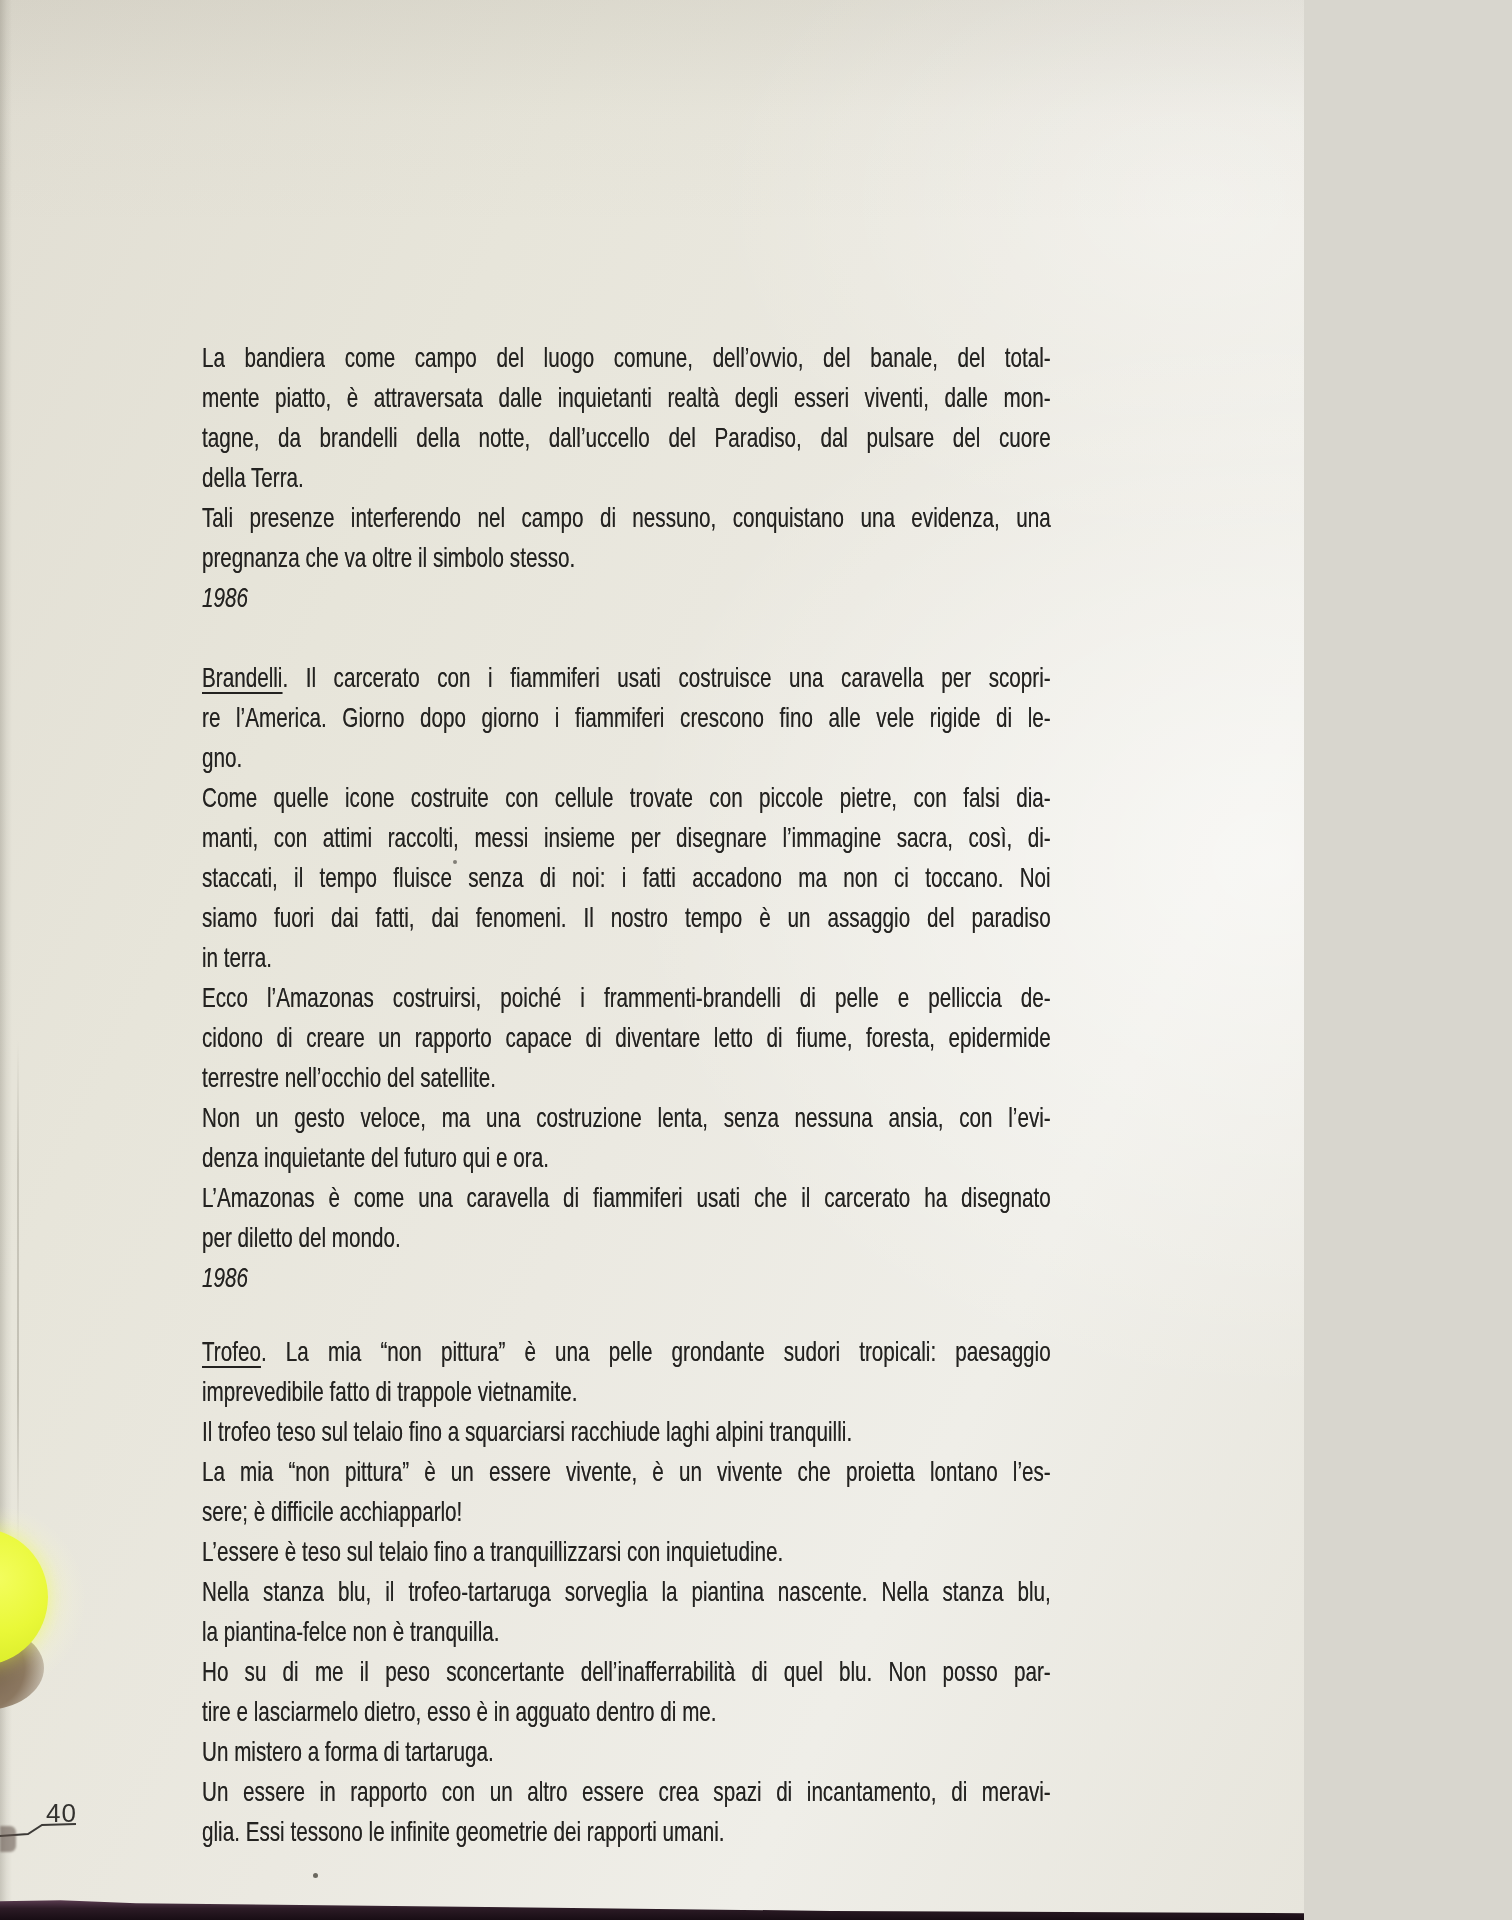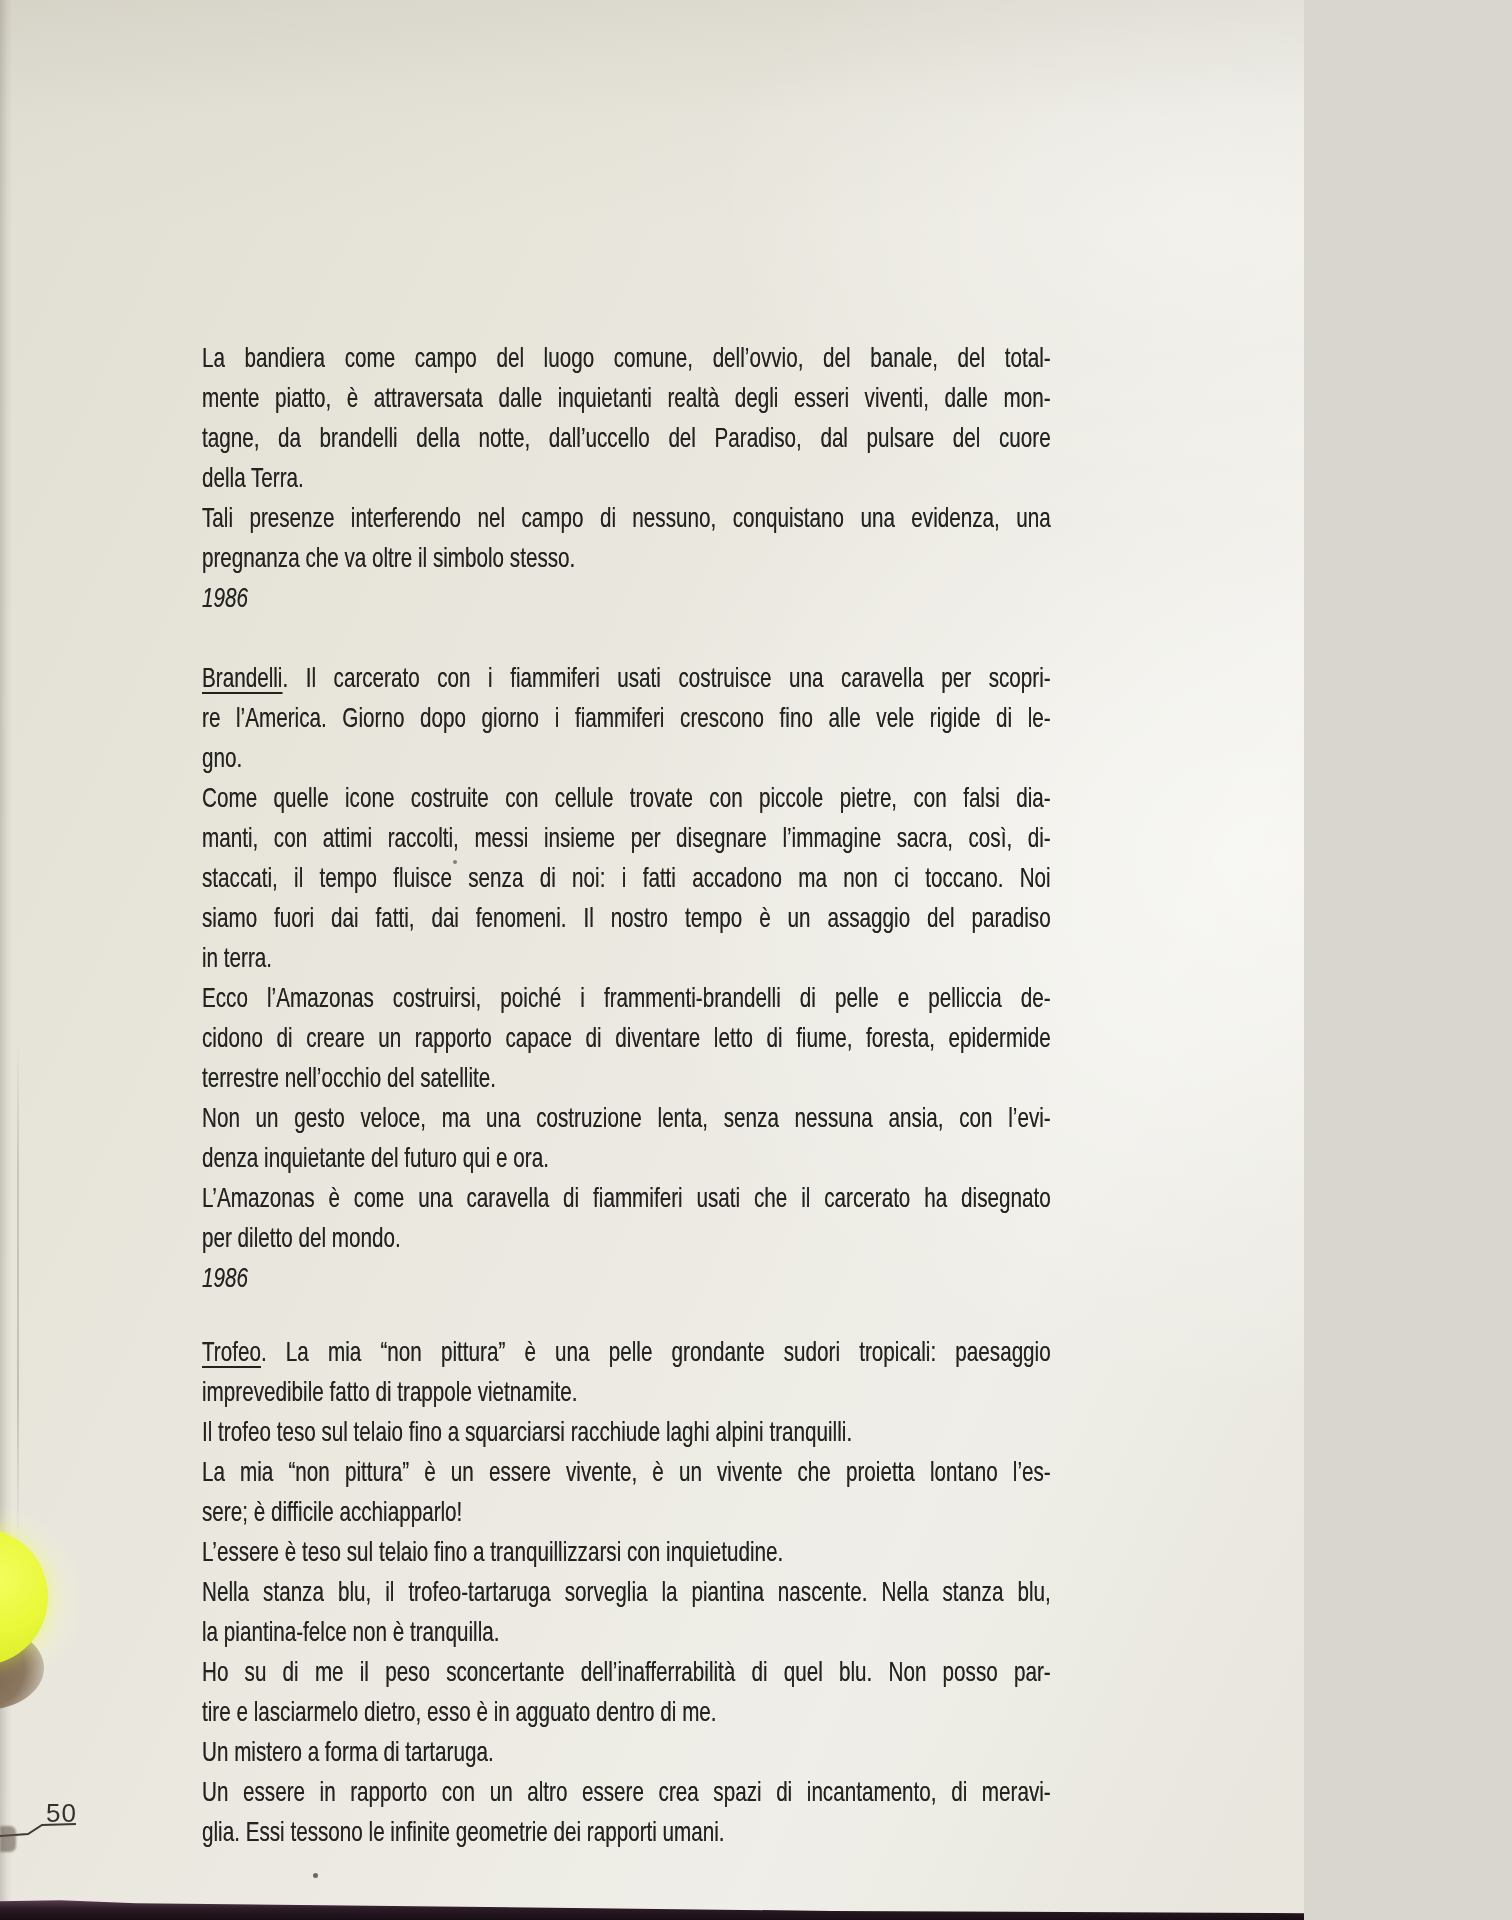--- a/index.html
+++ b/index.html
@@ -119,21 +119,21 @@
         <div class="line l"><span class="seg">tire e lasciarmelo dietro, esso è in agguato dentro di me.</span></div>
         <div class="line l"><span class="seg">Un mistero a forma di tartaruga.</span></div>
         <div class="line j"><span class="seg">Un essere in rapporto con un altro essere crea spazi di incantamento, di meravi-</span></div>
         <div class="line l"><span class="seg">glia. Essi tessono le infinite geometrie dei rapporti umani.</span></div>
       </div>
     </div>
 
   <svg class="pagenum-line" viewBox="0 0 90 22" preserveAspectRatio="none">
     <polyline points="0,16 28,14 42,5 76,4" fill="none" stroke="#3c3a37" stroke-width="2"></polyline>
   </svg>
-  <div class="pagenum">50</div>
+  <div class="pagenum">40</div>
 
   <div class="crease"></div>
   <div class="speck s1"></div>
   <div class="speck s2"></div>
   <div class="leftedge"></div>
   <div class="leftedge-bottom"></div>
 
   <div class="cap-halo"></div>
   <div class="cap-shadow"></div>
   <div class="cap"></div>

